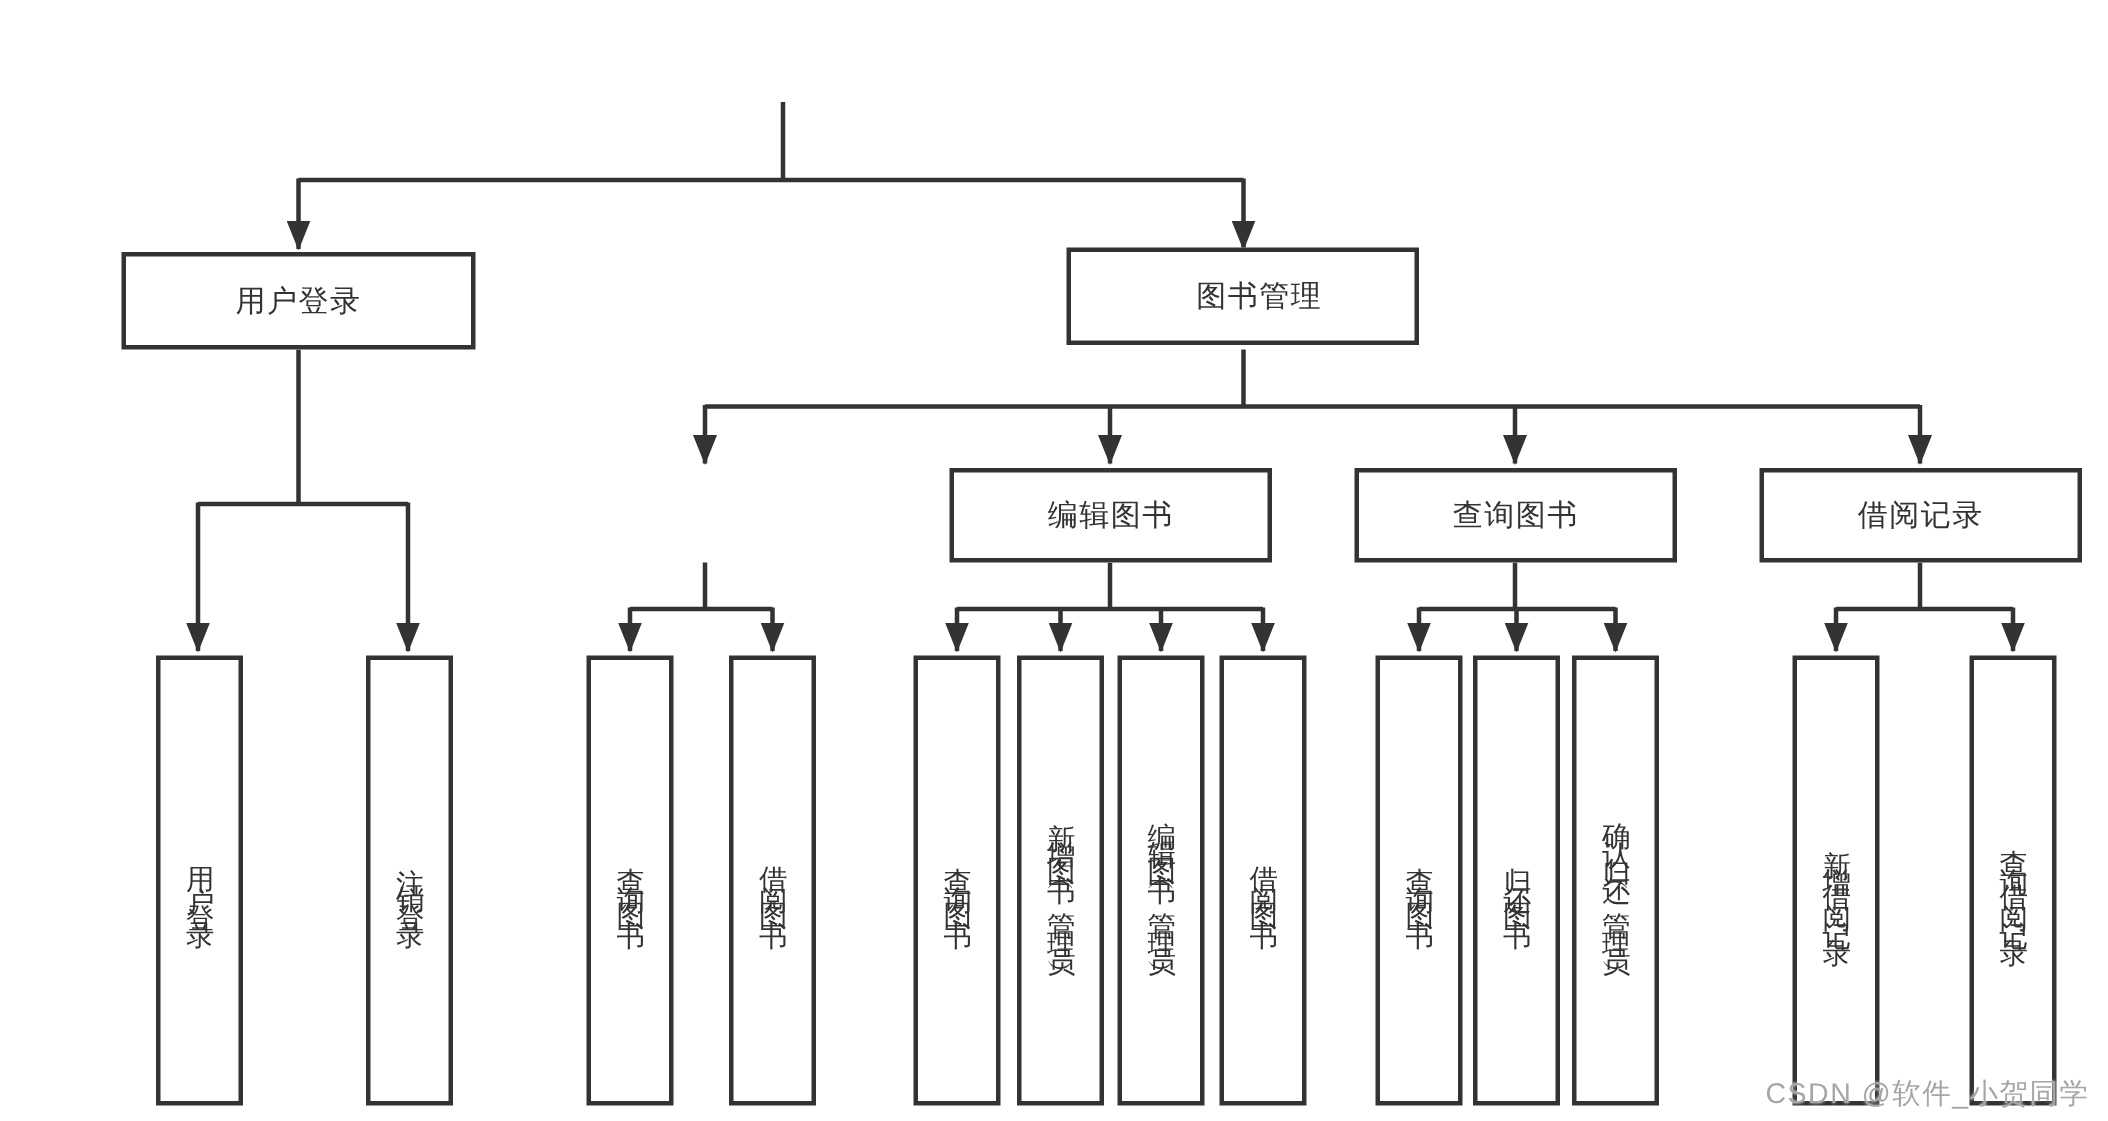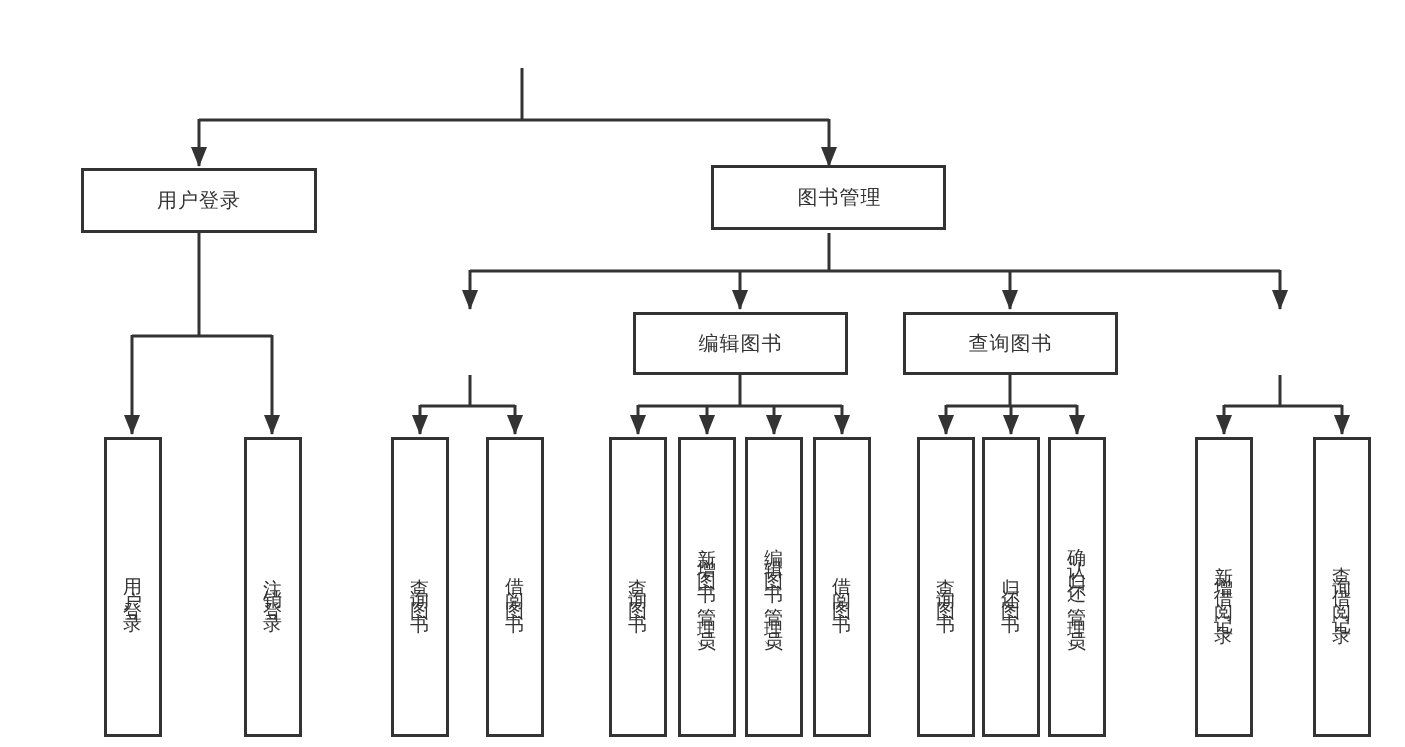--- a/index.html
+++ b/index.html
@@ -121,20 +121,23 @@
   <div class="box" style="left:711px; top:165px; width:235px; height:65px;padding-left:22px;">
     <span>图书管理</span>
   </div>
 
   <div class="box" style="left:633px; top:312px; width:215px; height:63px;">
     <span>编辑图书</span>
   </div>
   <div class="box" style="left:903px; top:312px; width:215px; height:63px;">
     <span>查询图书</span>
   </div>
+  <div class="box" style="left:1173px; top:312px; width:215px; height:63px;">
+    <span>借阅记录</span>
+  </div>
 
   <div class="vbox" style="left:104px;">
     <span>用户登录</span>
   </div>
   <div class="vbox" style="left:244px;">
     <span>注销登录</span>
   </div>
 
   <div class="vbox" style="left:391px;">
     <span>查询图书</span>
@@ -166,14 +169,15 @@
     <span>确认归还（管理员）</span>
   </div>
 
   <div class="vbox" style="left:1195px;">
     <span>新增借阅记录</span>
   </div>
   <div class="vbox" style="left:1313px;">
     <span>查询借阅记录</span>
   </div>
 
+  <div class="watermark">CSDN @软件_小贺同学</div>
 
 </div>
 
 </body></html>

